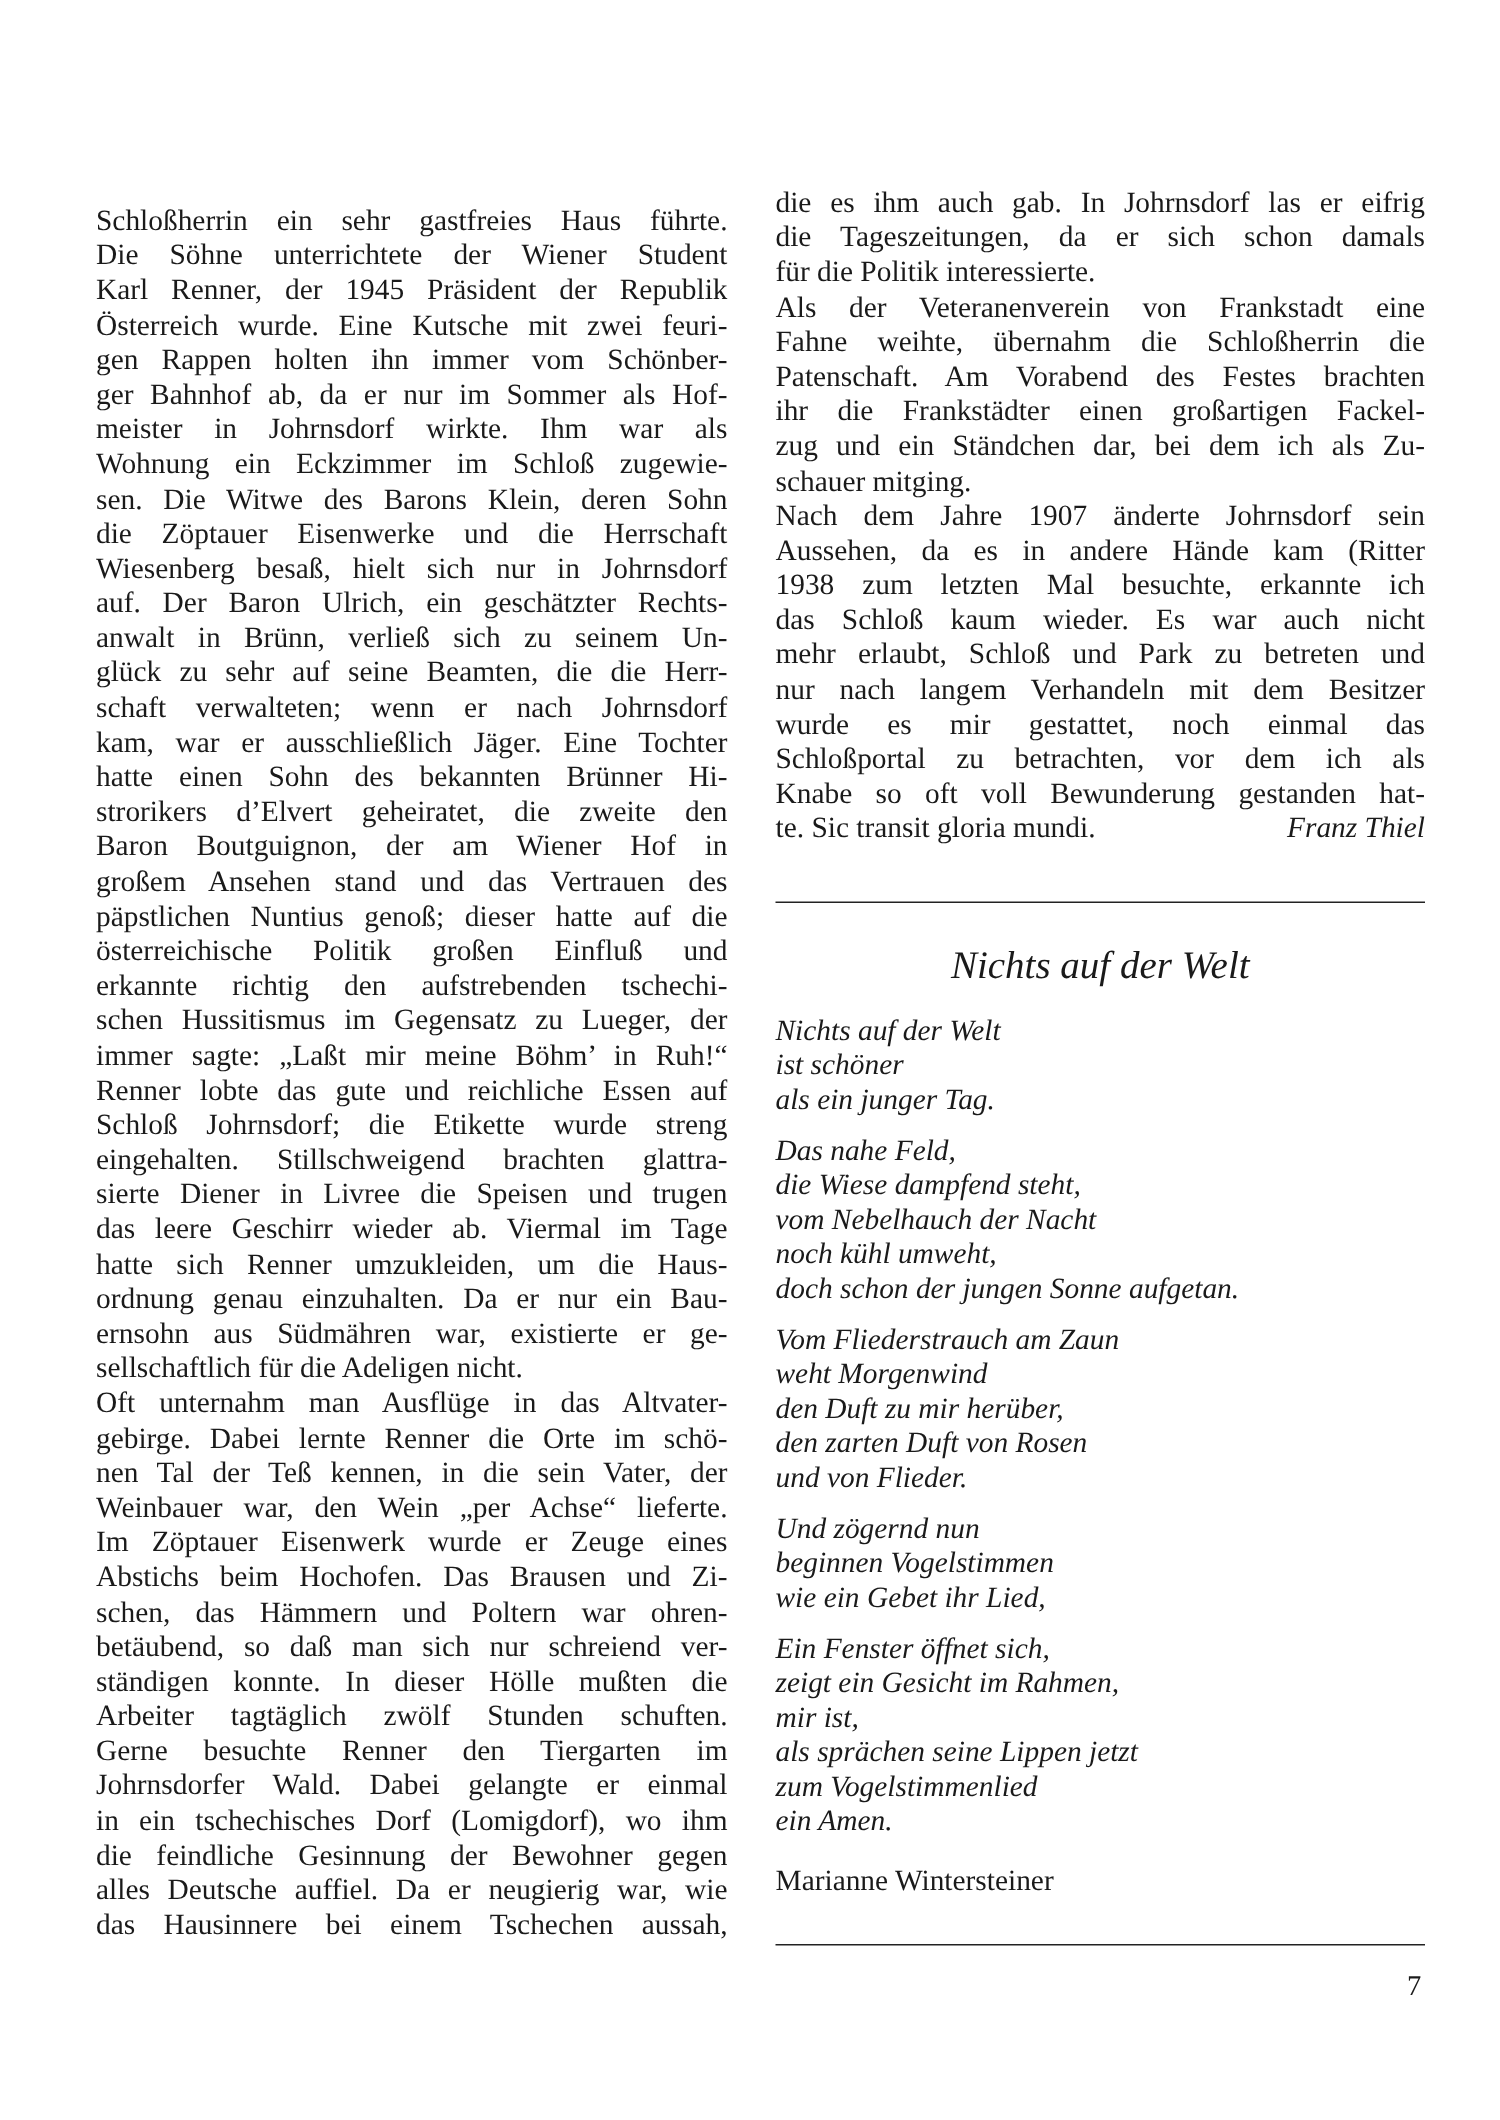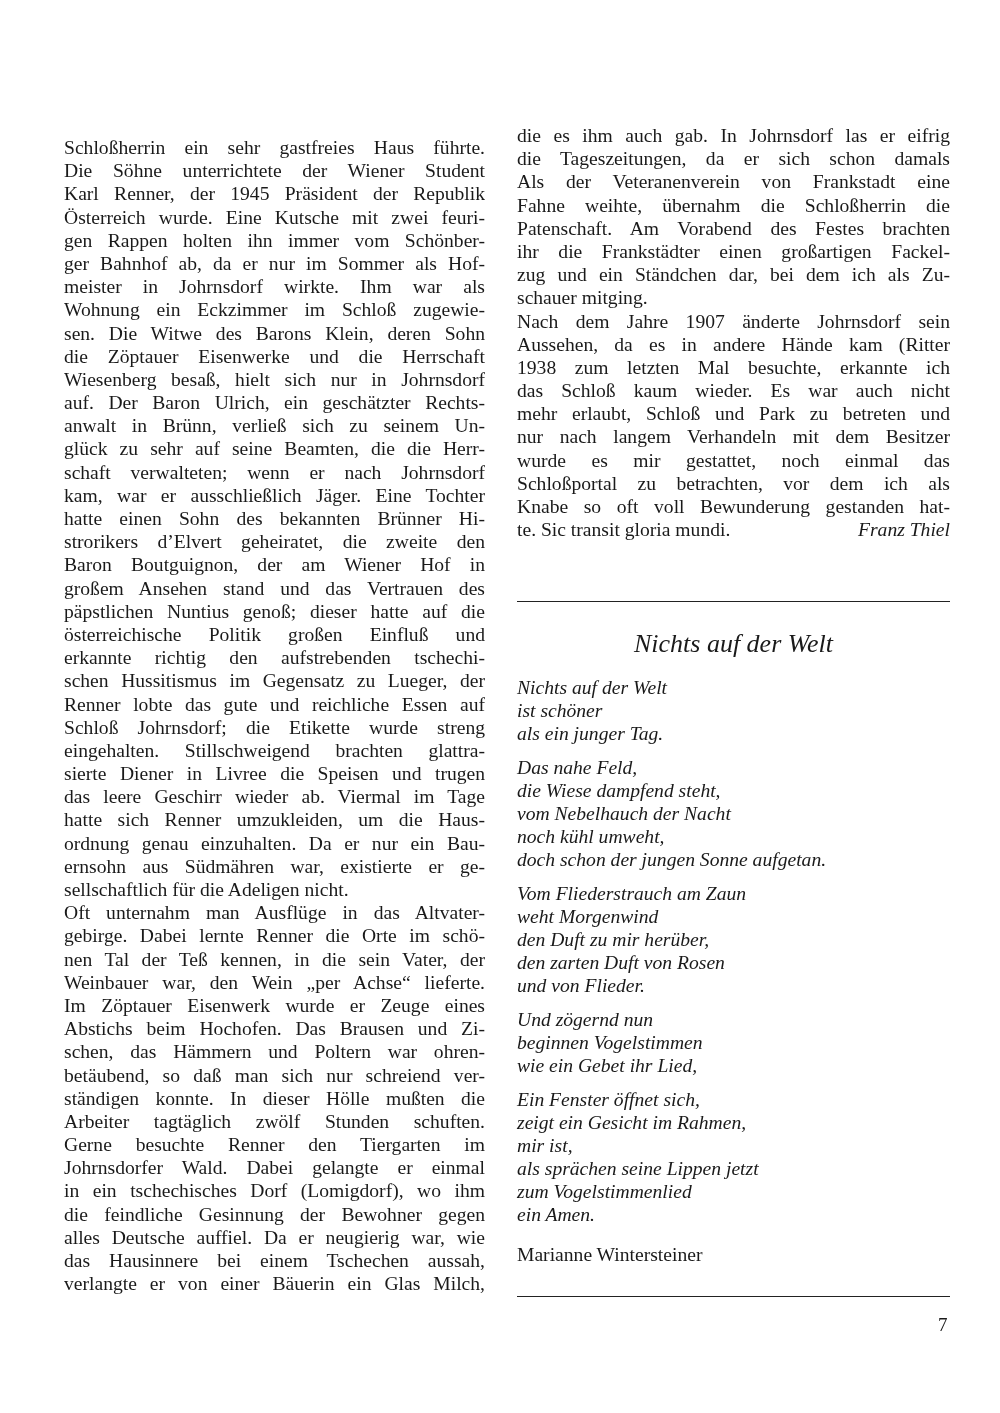--- a/index.html
+++ b/index.html
@@ -42,20 +42,21 @@
     <span class="line">schaft verwalteten; wenn er nach Johrnsdorf</span>
     <span class="line">kam, war er ausschließlich Jäger. Eine Tochter</span>
     <span class="line">hatte einen Sohn des bekannten Brünner Hi-</span>
     <span class="line">strorikers d’Elvert geheiratet, die zweite den</span>
     <span class="line">Baron Boutguignon, der am Wiener Hof in</span>
     <span class="line">großem Ansehen stand und das Vertrauen des</span>
     <span class="line">päpstlichen Nuntius genoß; dieser hatte auf die</span>
     <span class="line">österreichische Politik großen Einfluß und</span>
     <span class="line">erkannte richtig den aufstrebenden tschechi-</span>
     <span class="line">schen Hussitismus im Gegensatz zu Lueger, der</span>
+    <span class="line">immer sagte: „Laßt mir meine Böhm’ in Ruh!“</span>
     <span class="line">Renner lobte das gute und reichliche Essen auf</span>
     <span class="line">Schloß Johrnsdorf; die Etikette wurde streng</span>
     <span class="line">eingehalten. Stillschweigend brachten glattra-</span>
     <span class="line">sierte Diener in Livree die Speisen und trugen</span>
     <span class="line">das leere Geschirr wieder ab. Viermal im Tage</span>
     <span class="line">hatte sich Renner umzukleiden, um die Haus-</span>
     <span class="line">ordnung genau einzuhalten. Da er nur ein Bau-</span>
     <span class="line">ernsohn aus Südmähren war, existierte er ge-</span>
     <span class="line last">sellschaftlich für die Adeligen nicht.</span>
     <span class="line">Oft unternahm man Ausflüge in das Altvater-</span>
@@ -67,27 +68,27 @@
     <span class="line">schen, das Hämmern und Poltern war ohren-</span>
     <span class="line">betäubend, so daß man sich nur schreiend ver-</span>
     <span class="line">ständigen konnte. In dieser Hölle mußten die</span>
     <span class="line">Arbeiter tagtäglich zwölf Stunden schuften.</span>
     <span class="line">Gerne besuchte Renner den Tiergarten im</span>
     <span class="line">Johrnsdorfer Wald. Dabei gelangte er einmal</span>
     <span class="line">in ein tschechisches Dorf (Lomigdorf), wo ihm</span>
     <span class="line">die feindliche Gesinnung der Bewohner gegen</span>
     <span class="line">alles Deutsche auffiel. Da er neugierig war, wie</span>
     <span class="line">das Hausinnere bei einem Tschechen aussah,</span>
-    <span class="line">verlangte er von einer Bäuerin ein Glas Milch,</span>
   </div>
 
 <div id="right" class="col">
   <div id="right-lines">
       <span class="line">die es ihm auch gab. In Johrnsdorf las er eifrig</span>
       <span class="line">die Tageszeitungen, da er sich schon damals</span>
+      <span class="line last">für die Politik interessierte.</span>
       <span class="line">Als der Veteranenverein von Frankstadt eine</span>
       <span class="line">Fahne weihte, übernahm die Schloßherrin die</span>
       <span class="line">Patenschaft. Am Vorabend des Festes brachten</span>
       <span class="line">ihr die Frankstädter einen großartigen Fackel-</span>
       <span class="line">zug und ein Ständchen dar, bei dem ich als Zu-</span>
       <span class="line last">schauer mitging.</span>
       <span class="line">Nach dem Jahre 1907 änderte Johrnsdorf sein</span>
       <span class="line">Aussehen, da es in andere Hände kam (Ritter</span>
       <span class="line">1938 zum letzten Mal besuchte, erkannte ich</span>
       <span class="line">das Schloß kaum wieder. Es war auch nicht</span>

